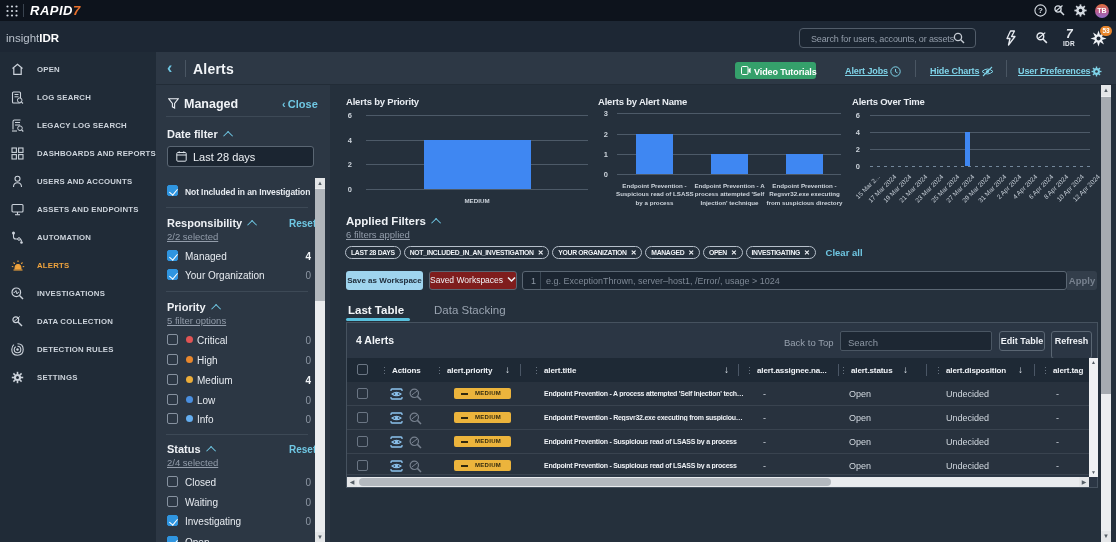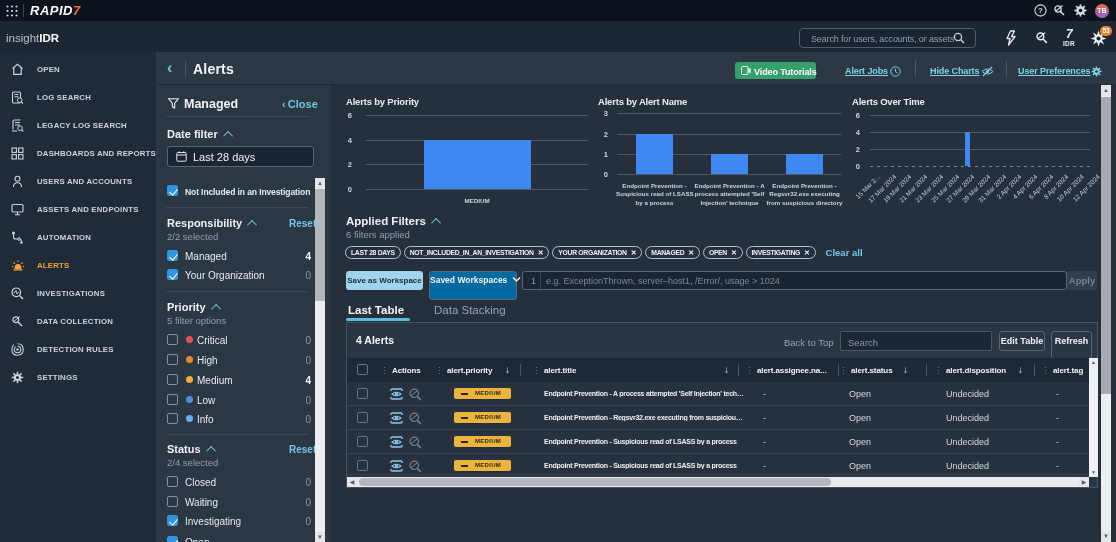--- a/index.html
+++ b/index.html
@@ -19,21 +19,21 @@
 .sb-thumb { position:absolute; background:#b3b8be; }
 .sb-btn { position:absolute; background:#e4e6e8; color:#555e66; text-align:center; }
 
 .cb { position:absolute; width:11px; height:11px; border:1px solid #8792a0; border-radius:2px; background:transparent; }
 .cb.on { background:#2f95e0; border-color:#2f95e0; }
 .cb.on::after { content:""; position:absolute; left:2.5px; top:0.5px; width:4px; height:7px; border:solid #fff; border-width:0 1.6px 1.6px 0; transform:rotate(40deg); }
 .dot { position:absolute; width:7px; height:7px; border-radius:50%; }
 .sec-h { position:absolute; font-size:11px; font-weight:bold; color:#eef1f5; }
 .caret { display:inline-block; width:7px; height:7px; border-left:1.7px solid #6fc7e3; border-top:1.7px solid #6fc7e3; transform:rotate(45deg) translateY(2px); margin-left:2px; }
 .reset { position:absolute; font-size:10px; font-weight:bold; color:#6fc7e3; }
-.subtle { position:absolute; font-size:9.5px; color:#939dab; }
+.subtle { position:absolute; font-size:9.5px; color:#939dab;text-decoration:underline; }
 .cnt { position:absolute; font-size:10px; color:#8d97a4; text-align:right; width:20px; left:291px !important; }
 .cnt.w { color:#f2f5f8; font-weight:bold; }
 .flabel { position:absolute; font-size:10px; color:#e7ebf0; white-space:nowrap; }
 .divider { position:absolute; height:1px; background:#3d4956; left:166px; width:144px; }
 
 .chip { display:inline-flex; align-items:center; height:13px; border:1px solid #b6bfca; border-radius:8px; padding:0 5px; margin-right:3px; color:#eef1f5; font-size:6.8px; font-weight:bold; letter-spacing:-0.3px; white-space:nowrap; }
 .chip .x { margin-left:4px; font-size:7px; font-weight:bold; }
 
 .th { position:absolute; font-size:8px; font-weight:bold; color:#f0f3f7; letter-spacing:-0.1px; }
 .drag { position:absolute; width:4px; height:9px; background-image:radial-gradient(circle,#66727f 0.9px,transparent 1px); background-size:3px 3px; }
@@ -356,21 +356,21 @@
  <span class="chip">LAST 28 DAYS</span>
  <span class="chip">NOT_INCLUDED_IN_AN_INVESTIGATION<span class="x">✕</span></span>
  <span class="chip">YOUR ORGANIZATION<span class="x">✕</span></span>
  <span class="chip">MANAGED<span class="x">✕</span></span>
  <span class="chip">OPEN<span class="x">✕</span></span>
  <span class="chip">INVESTIGATING<span class="x">✕</span></span>
  <span style="margin-left:7px;font-size:9.5px;font-weight:bold;color:#6fc7e3;line-height:13px">Clear all</span>
 </div>
 
 <div class="abs" style="left:346px;top:271px;width:77px;height:19px;background:#9fd4ee;border-radius:3px;text-align:center;line-height:19px;font-size:8px;font-weight:bold;color:#1d2a38;white-space:nowrap">Save as Workspace</div>
-<div class="abs" style="left:429px;top:271px;width:88px;height:29px;background:#0369a1;border:1px solid #5a6673;border-radius:3px;text-align:center;line-height:17px;font-size:8.5px;font-weight:bold;color:#f0f3f7;white-space:nowrap">Saved Workspaces <svg width="9" height="7" style="margin-left:2px">
+<div class="abs" style="left:429px;top:271px;width:88px;height:19px;background:#7f1d1d;border:1px solid #5a6673;border-radius:3px;text-align:center;line-height:17px;font-size:8.5px;font-weight:normal;color:#f0f3f7;white-space:nowrap">Saved Workspaces <svg width="9" height="7" style="margin-left:2px">
         <path d="M1 1.5 L4.5 5 L8 1.5" stroke="#f0f3f7" stroke-width="1.5" fill="none"></path>
       </svg></div>
 <div class="abs" style="left:522px;top:271px;width:545px;height:19px;background:#1b2531;border:1px solid #5a6673;border-radius:3px"></div>
 <div class="txt" style="left:531px;top:276px;font-size:9px;color:#8d97a4">1</div>
 <div class="abs" style="left:540px;top:272px;width:1px;height:17px;background:#3a4754"></div>
 <div class="txt" style="left:546px;top:276px;font-size:9px;color:#7e8895">e.g. ExceptionThrown, server–host1, /Error/, usage &gt; 1024</div>
 <div class="abs" style="left:1067px;top:271px;width:30px;height:19px;background:#333e4b;border-radius:0 3px 3px 0;text-align:center;line-height:19px;font-size:9.5px;font-weight:bold;color:#77818e">Apply</div>
 
 <div class="txt" style="left:348px;top:304px;font-size:11.5px;font-weight:bold;color:#f2f5f8">Last Table</div>
 <div class="abs" style="left:346px;top:318px;width:64px;height:3px;background:#58c0dd;border-radius:2px"></div>

